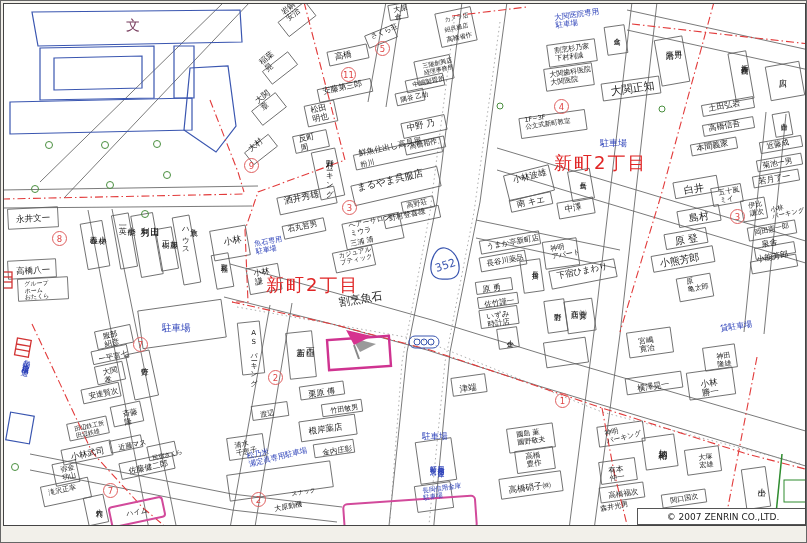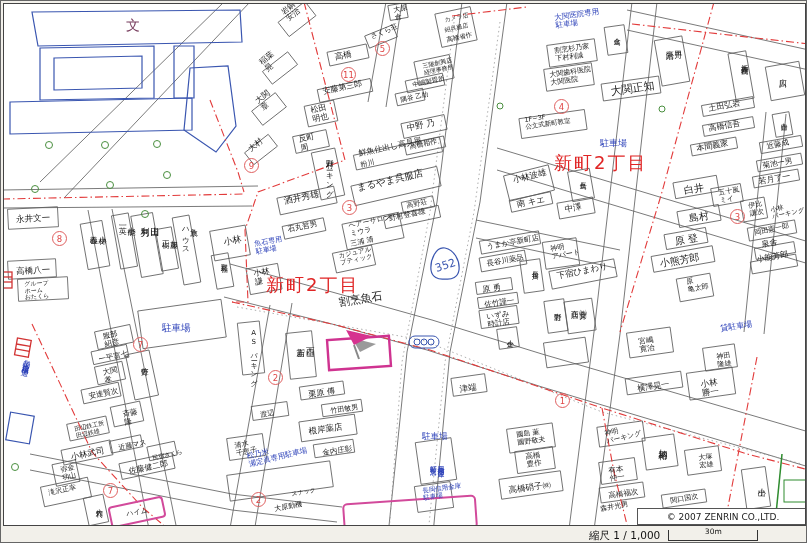--- a/index.html
+++ b/index.html
@@ -465,19 +465,13 @@
         <div class="badge" style="left: 551px; top: 389px;">1</div>
         <div class="badge" style="left: 264px; top: 366px;">2</div>
         <div class="badge" style="left: 129px; top: 333px;">7</div>
         <div class="badge" style="left: 99px; top: 479px;">7</div>
         <div class="badge" style="left: 247px; top: 488px;">2</div>
       </div>
 
     <div id="copybox">© 2007 ZENRIN CO.,LTD.</div>
   </div>
 
-  <div id="scalegrp">
-    <span>縮尺 1 / 1,000</span>
-    <span id="scalebar">
-        <span>30m</span>
-      </span>
-  </div>
 </div>
 
 </body></html>

